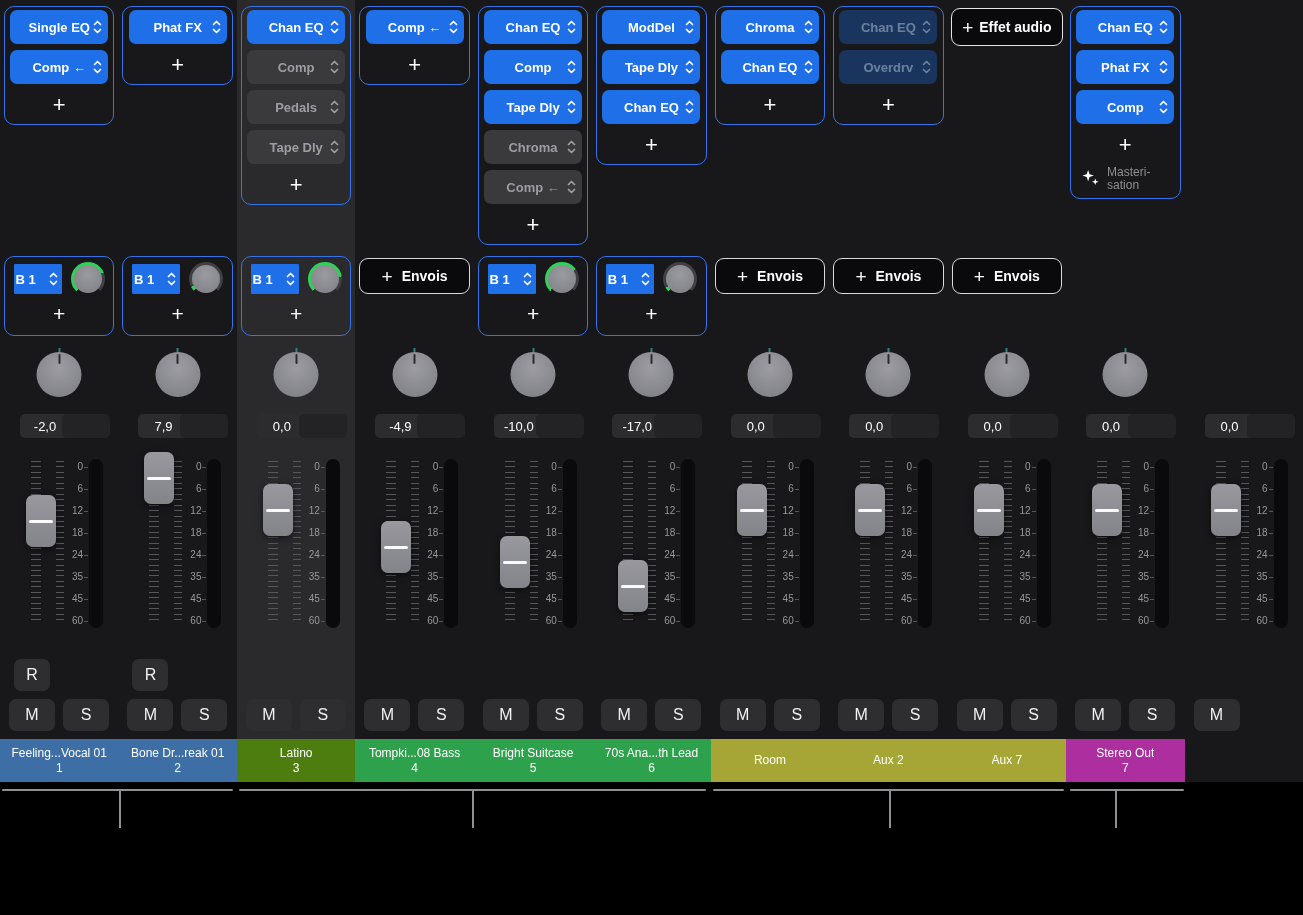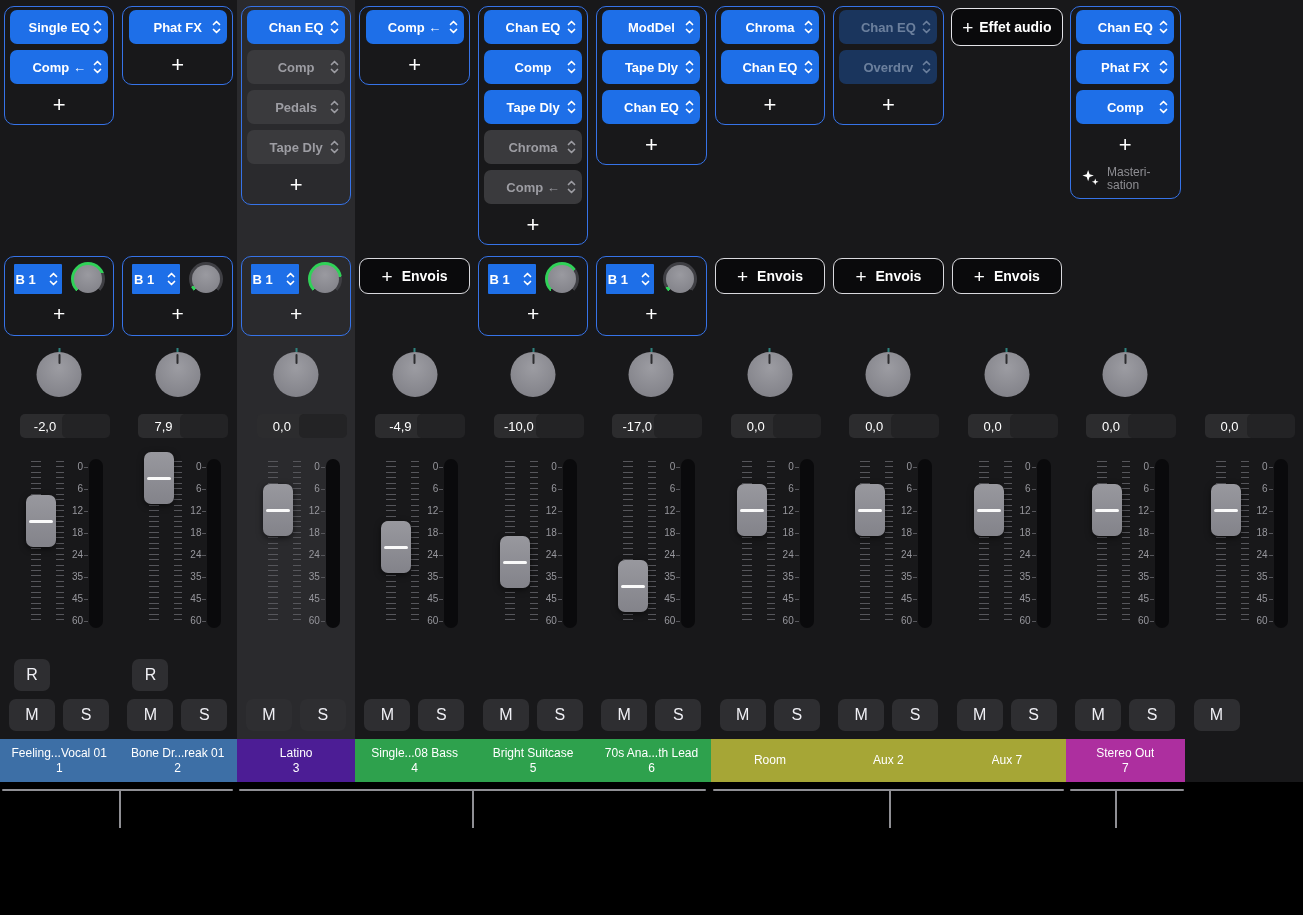--- a/index.html
+++ b/index.html
@@ -281,21 +281,21 @@
         <span class="scale-label" style="top: 82px;">18</span>
         <span class="scale-label" style="top: 104px;">24</span>
         <span class="scale-label" style="top: 126px;">35</span>
         <span class="scale-label" style="top: 148px;">45</span>
         <span class="scale-label" style="top: 170px;">60</span>
         <div class="meter"></div>
         <div class="fader-handle" style="top: 39px;"></div>
       </div>
       <div class="btn mute">M</div>
       <div class="btn solo">S</div>
-      <div class="name-label" style="background: #4c1d95;">
+      <div class="name-label" style="background: #4d7c0f;">
         <div class="nl-name">Latino</div>
         <div class="nl-num">3</div>
       </div>
     </div>
     <div class="strip">
       <div class="plugin-box">
         <div class="plugin-btn on">
           <span class="plabel">Comp ←</span>
           <span class="chev">
             <svg width="9" height="15" viewBox="0 0 9 15" fill="none" stroke="currentColor" stroke-width="1.7" stroke-linecap="round" stroke-linejoin="round">
@@ -323,21 +323,21 @@
         <span class="scale-label" style="top: 104px;">24</span>
         <span class="scale-label" style="top: 126px;">35</span>
         <span class="scale-label" style="top: 148px;">45</span>
         <span class="scale-label" style="top: 170px;">60</span>
         <div class="meter"></div>
         <div class="fader-handle" style="top: 76px;"></div>
       </div>
       <div class="btn mute">M</div>
       <div class="btn solo">S</div>
       <div class="name-label" style="background: rgb(46, 161, 77);">
-        <div class="nl-name">Single...08 Bass</div>
+        <div class="nl-name">Tompki...08 Bass</div>
         <div class="nl-num">4</div>
       </div>
     </div>
     <div class="strip">
       <div class="plugin-box">
         <div class="plugin-btn on">
           <span class="plabel">Chan EQ</span>
           <span class="chev">
             <svg width="9" height="15" viewBox="0 0 9 15" fill="none" stroke="currentColor" stroke-width="1.7" stroke-linecap="round" stroke-linejoin="round">
               <path d="M1.5 5 4.5 2 7.5 5"></path>

